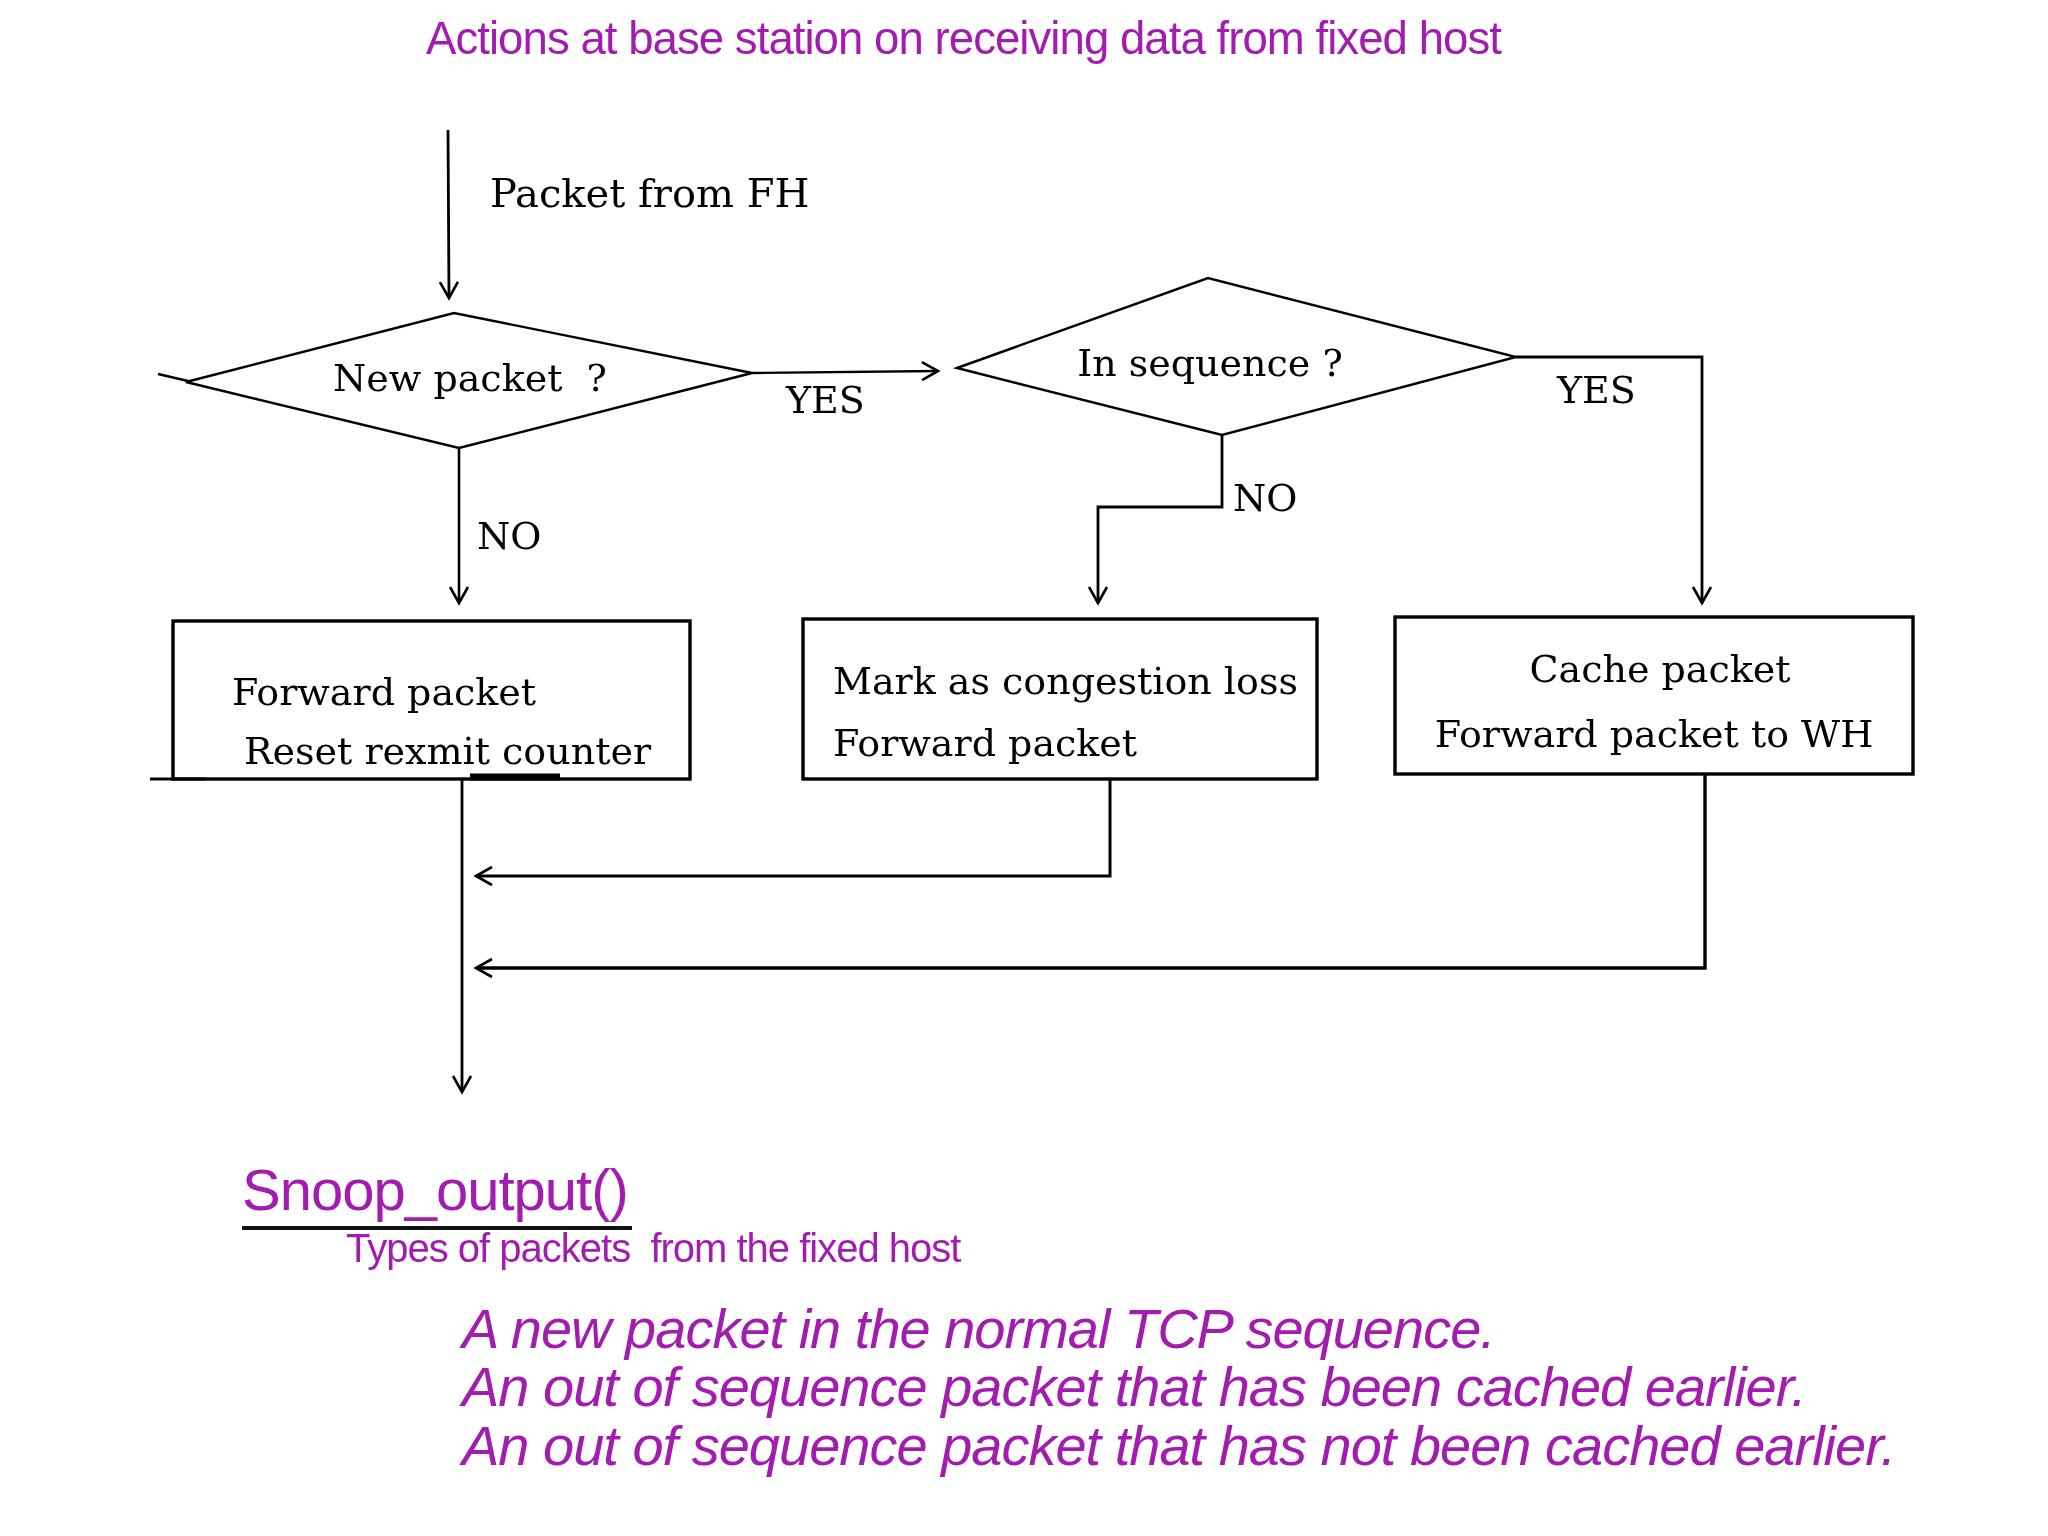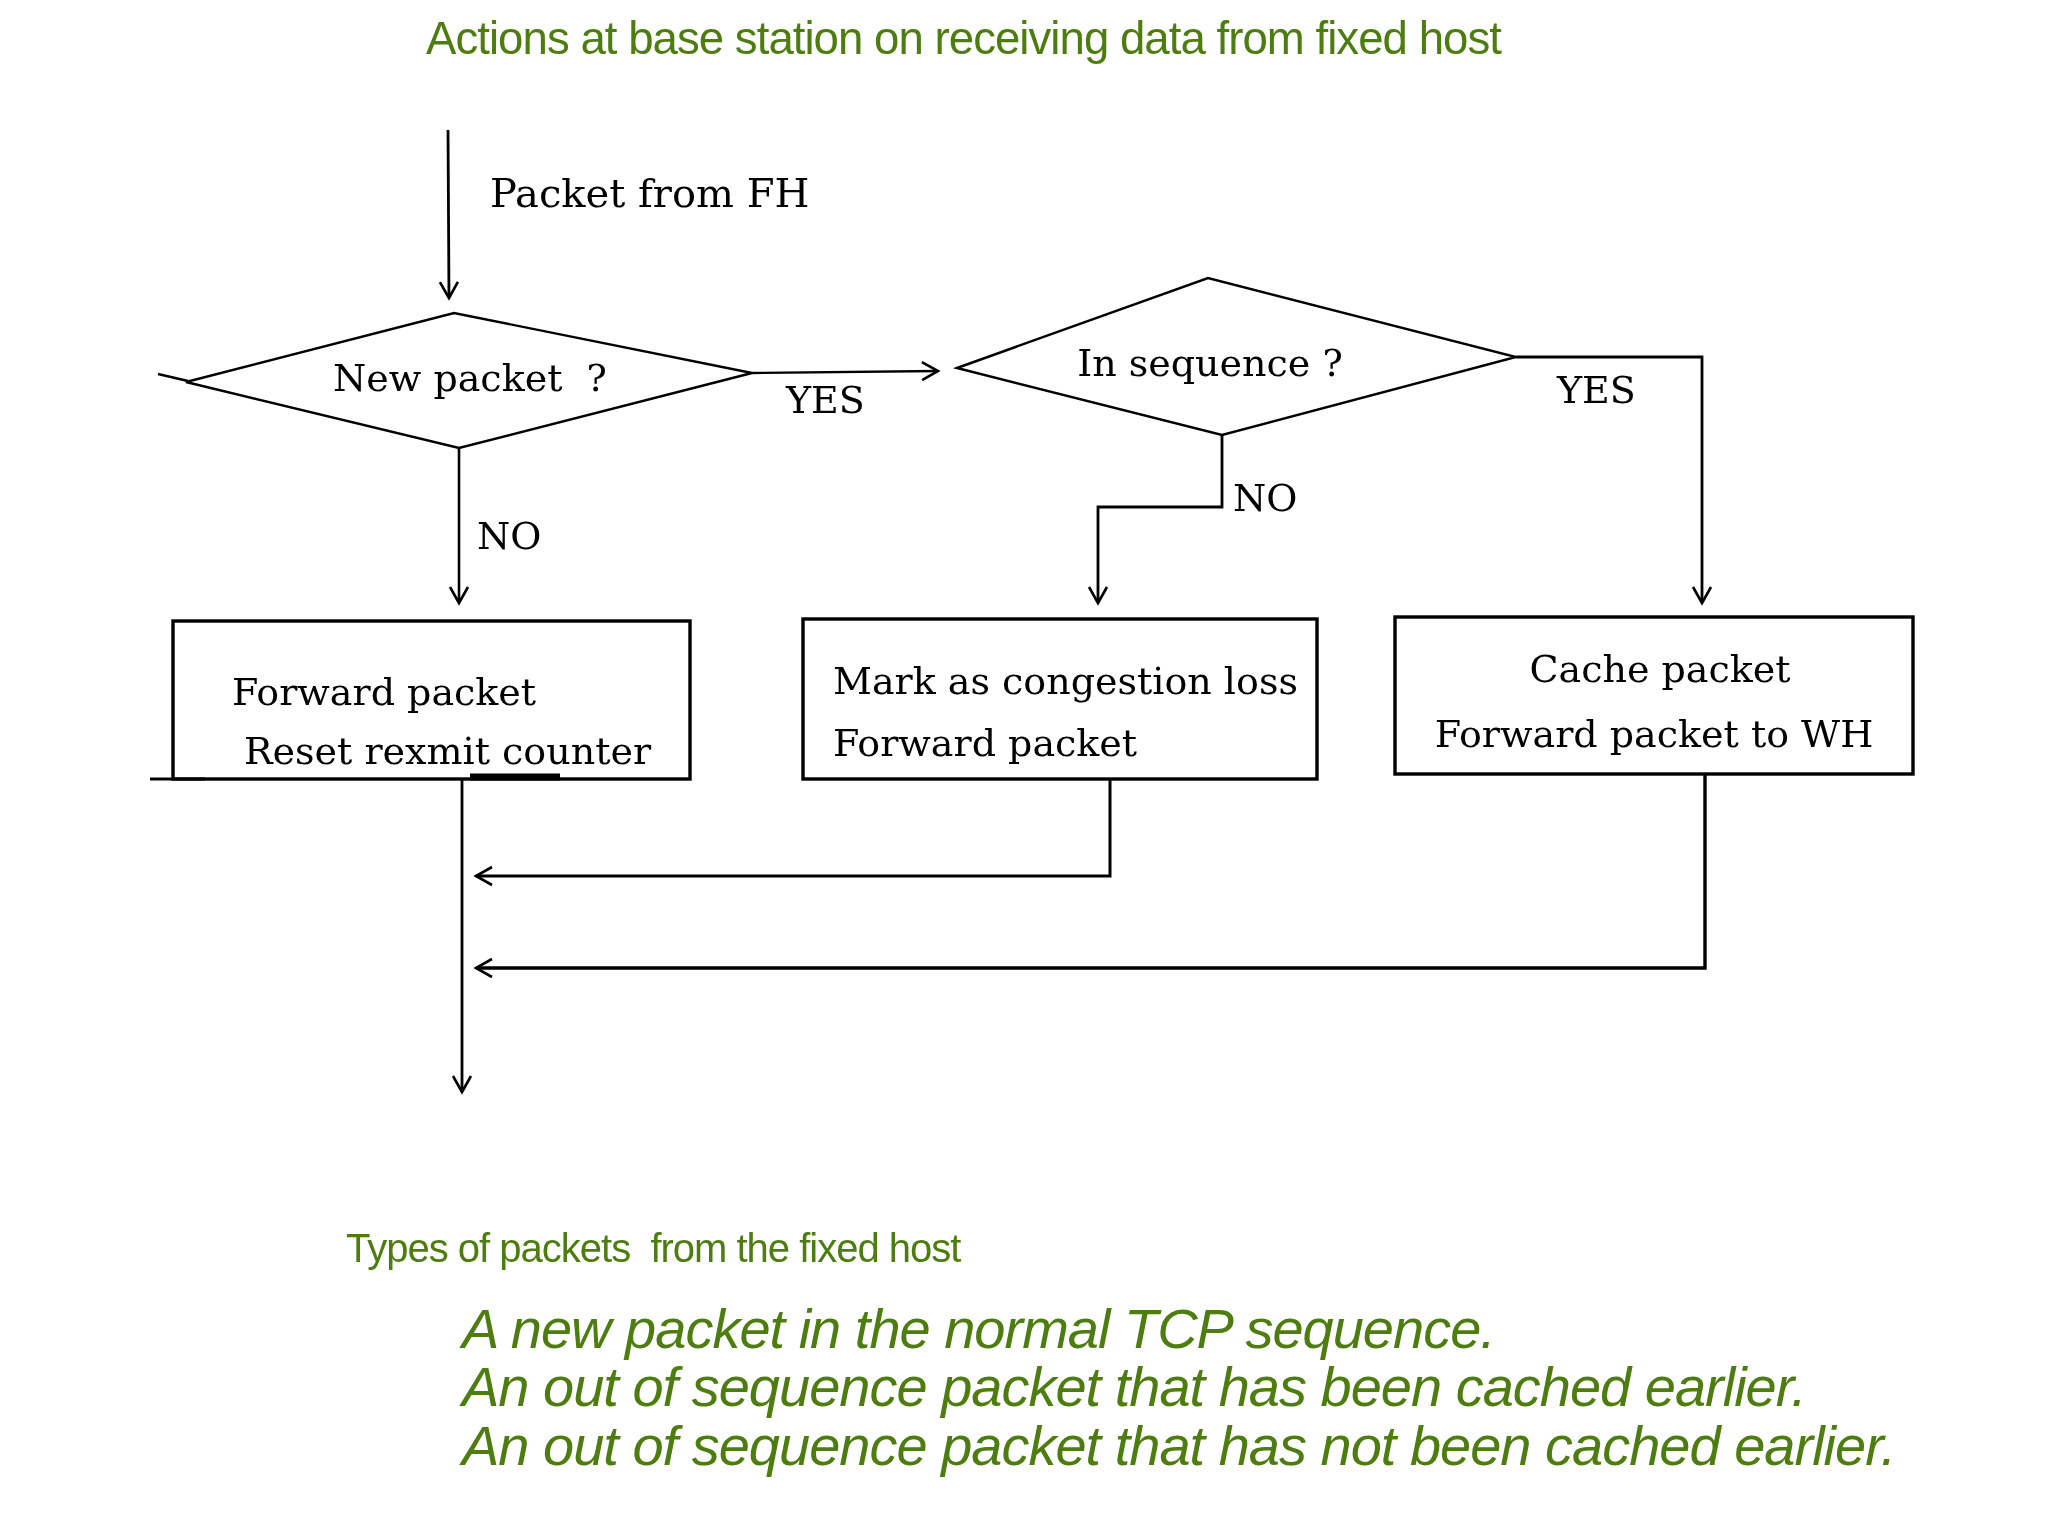--- a/index.html
+++ b/index.html
@@ -1,17 +1,17 @@
 <!DOCTYPE html>
 <html><head>
 <meta charset="utf-8">
 <style>
   html,body{margin:0;padding:0;background:#ffffff;}
   #canvas{position:relative;width:2048px;height:1536px;background:#ffffff;overflow:hidden;
-          font-family:"Liberation Sans",sans-serif;color:#4d7c0f;}
+          font-family:"Liberation Sans",sans-serif;color:#a21caf;}
   .title{position:absolute;left:426px;top:10px;font-size:47px;letter-spacing:-1px;
          white-space:pre;transform:scaleX(.97);transform-origin:left top;}
   #flow-svg{position:absolute;left:0;top:0;}
   #flow-svg text{font-family:"DejaVu Serif","Liberation Serif",serif;font-size:38px;fill:#000;white-space:pre;}
   #flow-svg text.big{font-size:40px;}
   .footer-heading{position:absolute;left:242px;top:1156px;font-size:58px;letter-spacing:-1px;
                   border-bottom:4px solid #111;padding:0 4px 3px 0;white-space:pre;}
   .footer-sub{position:absolute;left:346px;top:1226px;font-size:40px;letter-spacing:-1px;white-space:pre;}
   .footer-item{position:absolute;left:462px;font-size:56px;font-style:italic;letter-spacing:-1px;white-space:pre;}
   .fi0{top:1296px;} .fi1{top:1354px;text-align:right;} .fi2{top:1413px;}
@@ -64,18 +64,19 @@
 
     <rect x="1395" y="617" width="518" height="157" fill="none" stroke="#000" stroke-width="3.4"></rect>
     <text x="1660" y="682" text-anchor="middle">Cache packet</text>
     <text x="1654" y="747" text-anchor="middle">Forward packet to WH</text>
 
     <line x1="462" y1="779" x2="462" y2="1092" stroke="#000" stroke-width="2.8" marker-end="url(#arr)"></line>
     <polyline points="1110,779 1110,876 476,876" fill="none" stroke="#000" stroke-width="3" marker-end="url(#arr)"></polyline>
     <polyline points="1705,774 1705,968 476,968" fill="none" stroke="#000" stroke-width="3.4" marker-end="url(#arr)"></polyline>
   </svg>
 
+  <div class="footer-heading">Snoop_output()</div>
   <div class="footer-sub">Types of packets  from the fixed host</div>
   <div class="footer-item fi0">A new packet in the normal TCP sequence.</div>
   <div class="footer-item fi1">An out of sequence packet that has been cached earlier.</div>
   <div class="footer-item fi2">An out of sequence packet that has not been cached earlier.</div>
 
 </div>
 
 </body></html>

